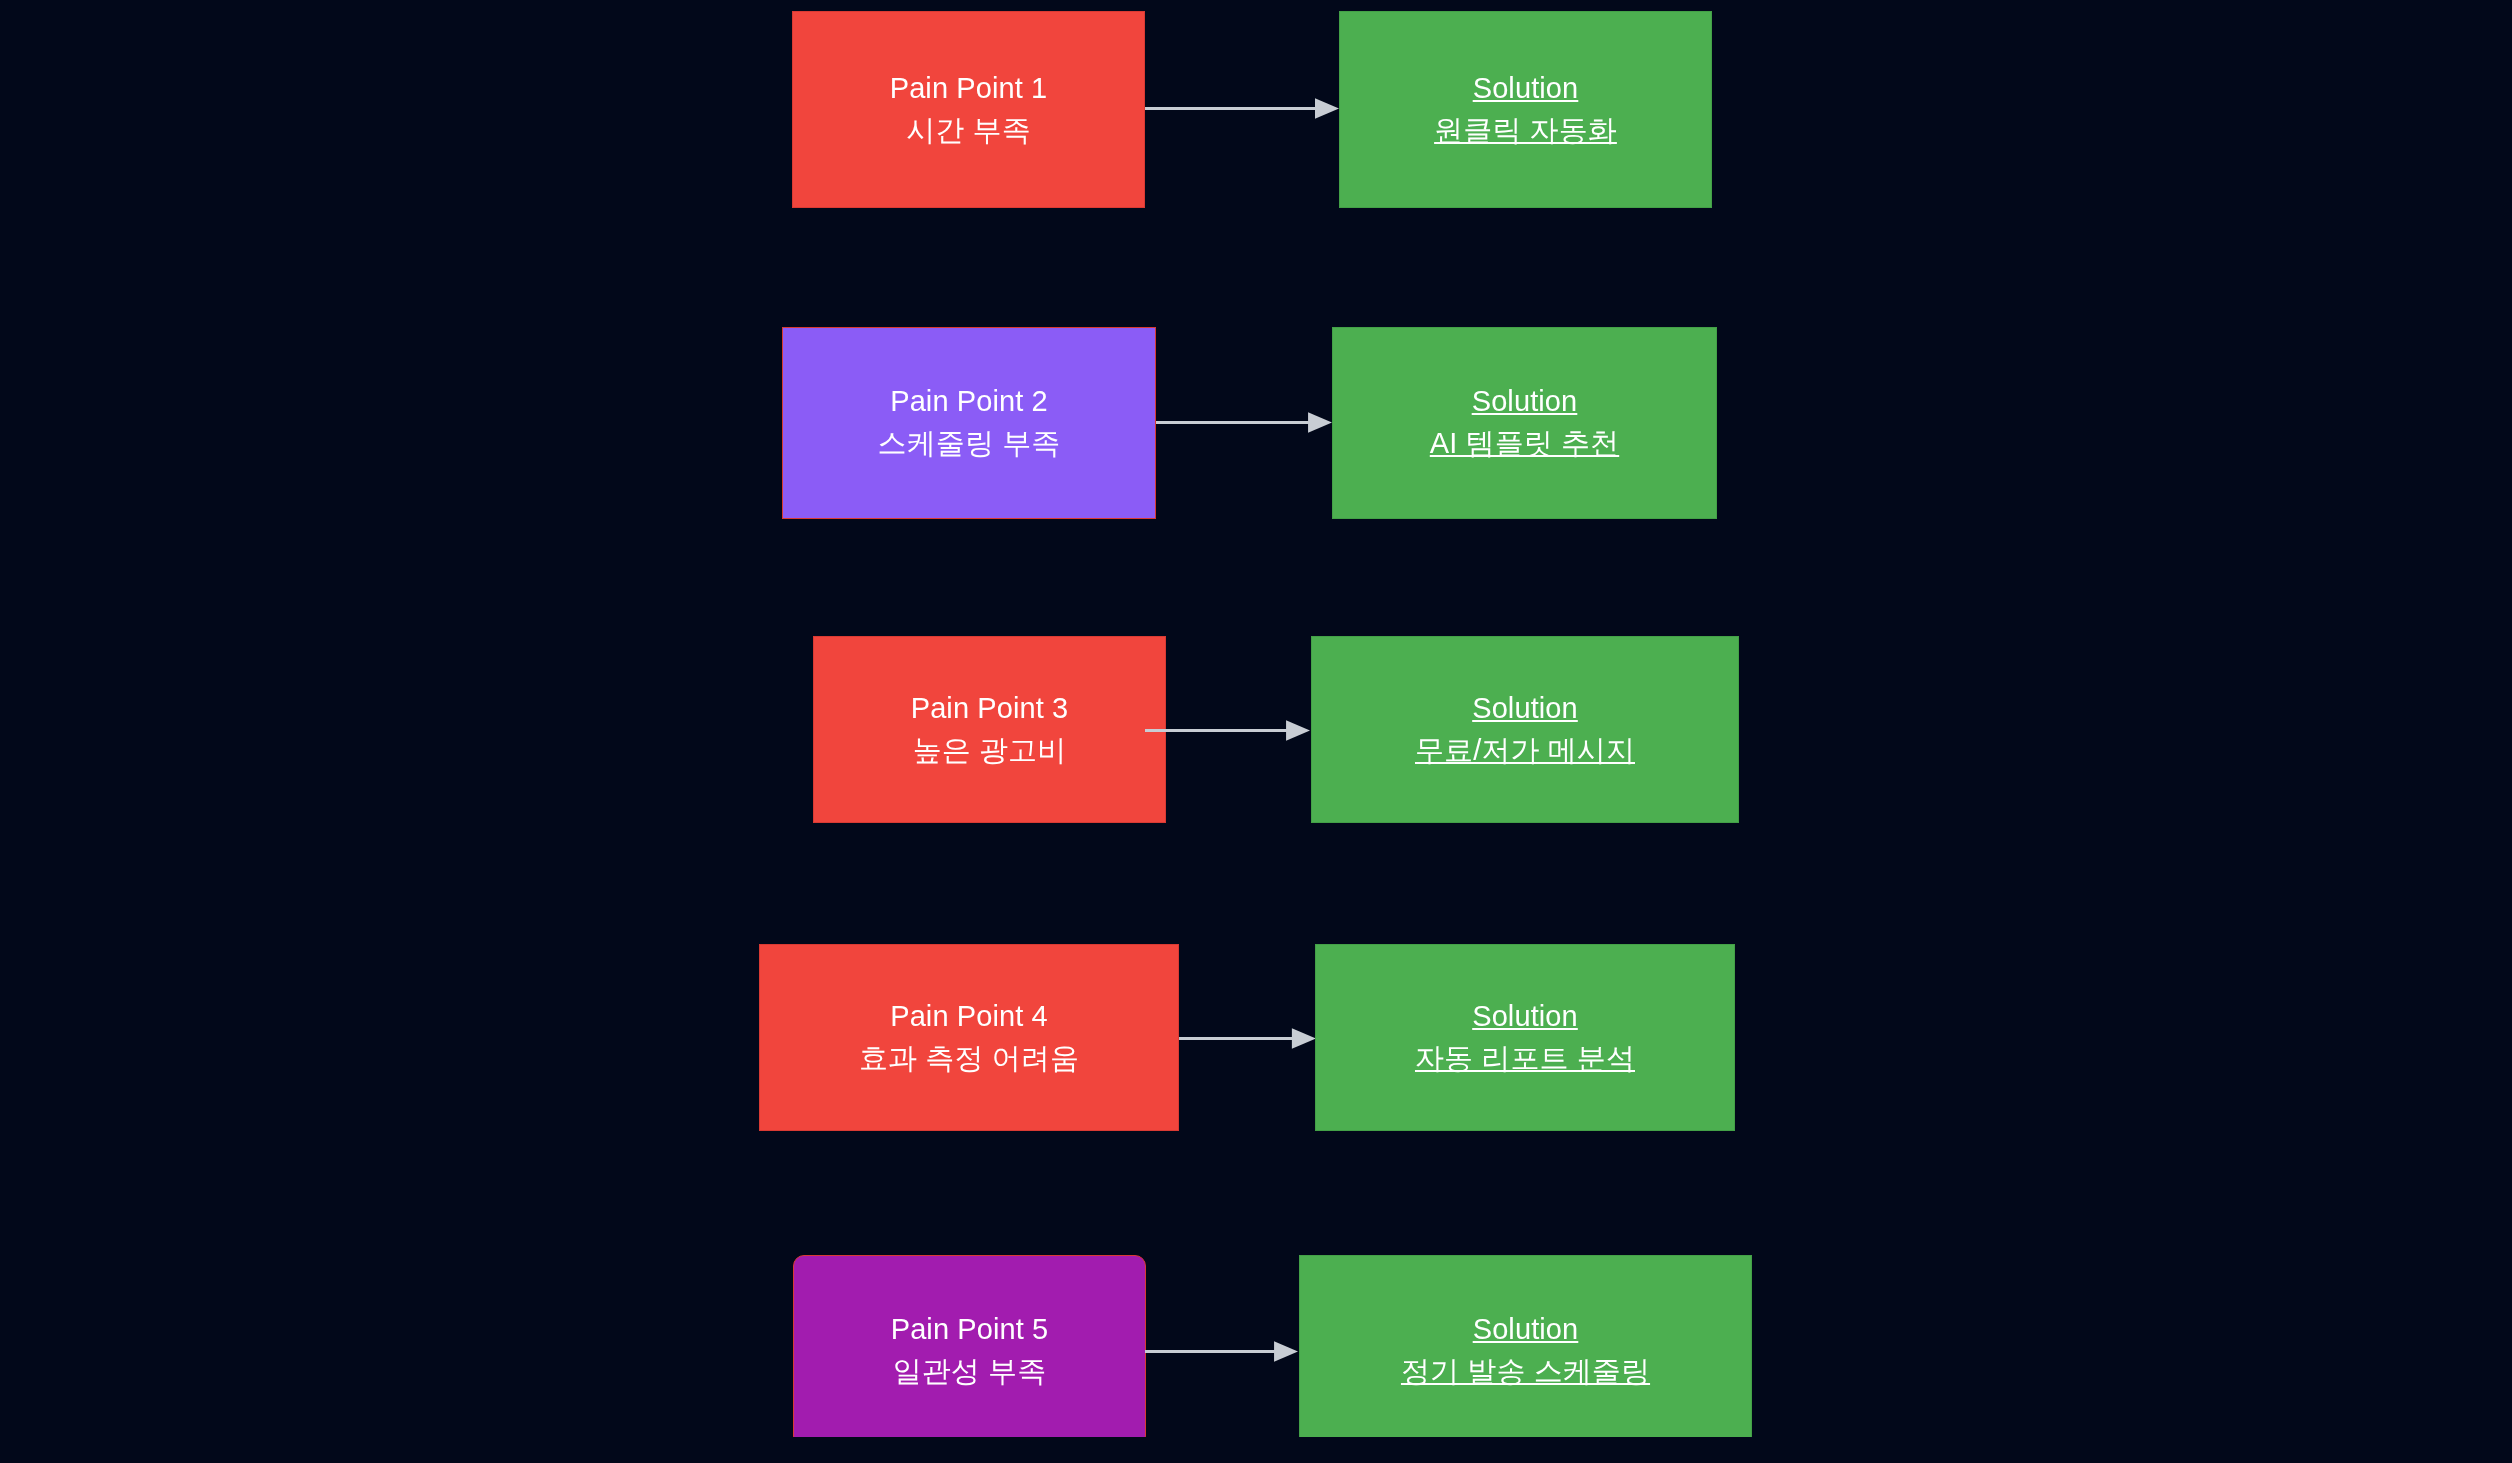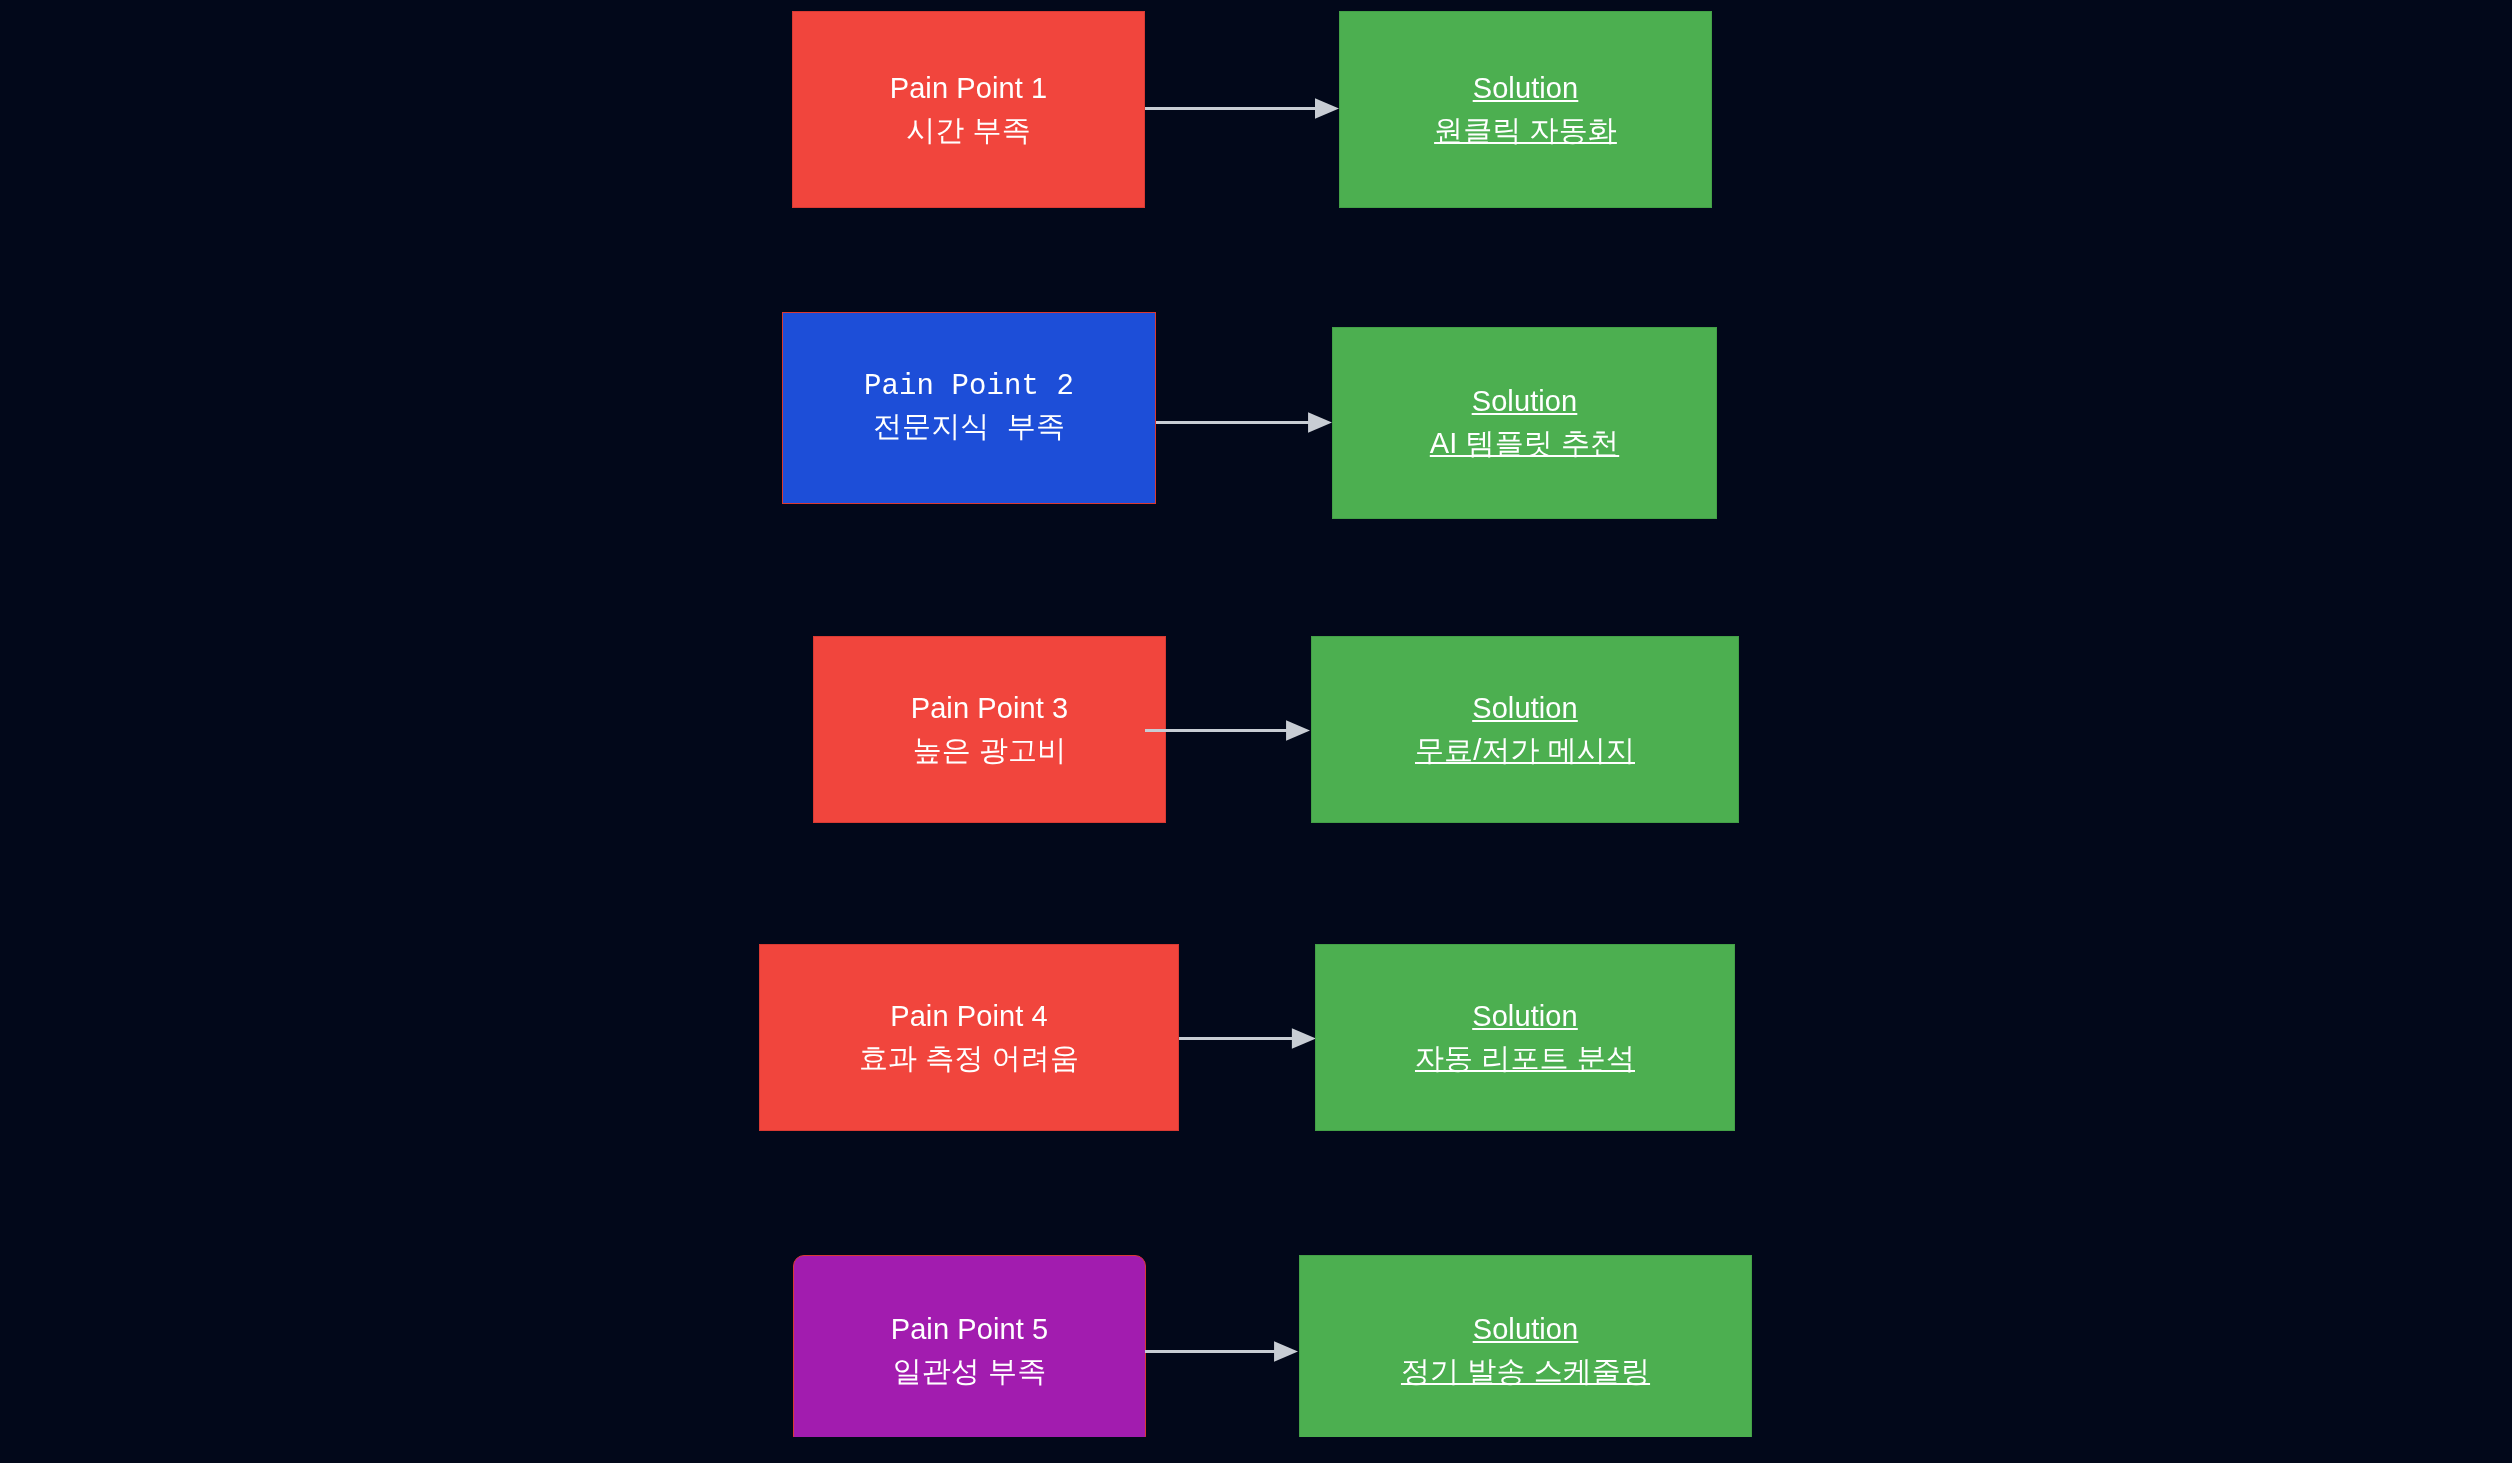--- a/index.html
+++ b/index.html
@@ -96,23 +96,23 @@
           <line x1="0" y1="20" x2="186" y2="20" stroke="#c8cdd4" stroke-width="3"></line>
           <polygon points="184,9 210,20 184,31" fill="#c8cdd4"></polygon>
         </svg>
       </div>
       <div class="node solution" style="left: 1339px; top: 11px; width: 373px; height: 197px; background: rgb(76, 175, 80); border-color: rgb(67, 160, 71); color: rgb(255, 255, 255);">
         <div class="line1">Solution</div>
         <div class="line2">원클릭 자동화</div>
       </div>
     </div>
     <div class="row" style="top: 0px;">
-      <div class="node pain" style="left: 782px; top: 312px; width: 374px; height: 192px; background: #1d4ed8; border-color: rgb(217, 58, 51); color: rgb(255, 255, 255); font-family: Liberation Mono, monospace;">
+      <div class="node pain" style="left: 782px; top: 327px; width: 374px; height: 192px; background: #8b5cf6; border-color: rgb(217, 58, 51); color: rgb(255, 255, 255);">
         <div class="line1">Pain Point 2</div>
-        <div class="line2">전문지식 부족</div>
+        <div class="line2">스케줄링 부족</div>
       </div>
       <div class="edge" style="left: 1156px; top: 404px; width: 176px;">
         <svg width="176" height="37" viewBox="0 0 191 40">
           <line x1="0" y1="20" x2="167" y2="20" stroke="#c8cdd4" stroke-width="3"></line>
           <polygon points="165,9 191,20 165,31" fill="#c8cdd4"></polygon>
         </svg>
       </div>
       <div class="node solution" style="left: 1332px; top: 327px; width: 385px; height: 192px; background: rgb(76, 175, 80); border-color: rgb(67, 160, 71); color: rgb(255, 255, 255);">
         <div class="line1">Solution</div>
         <div class="line2">AI 템플릿 추천</div>

